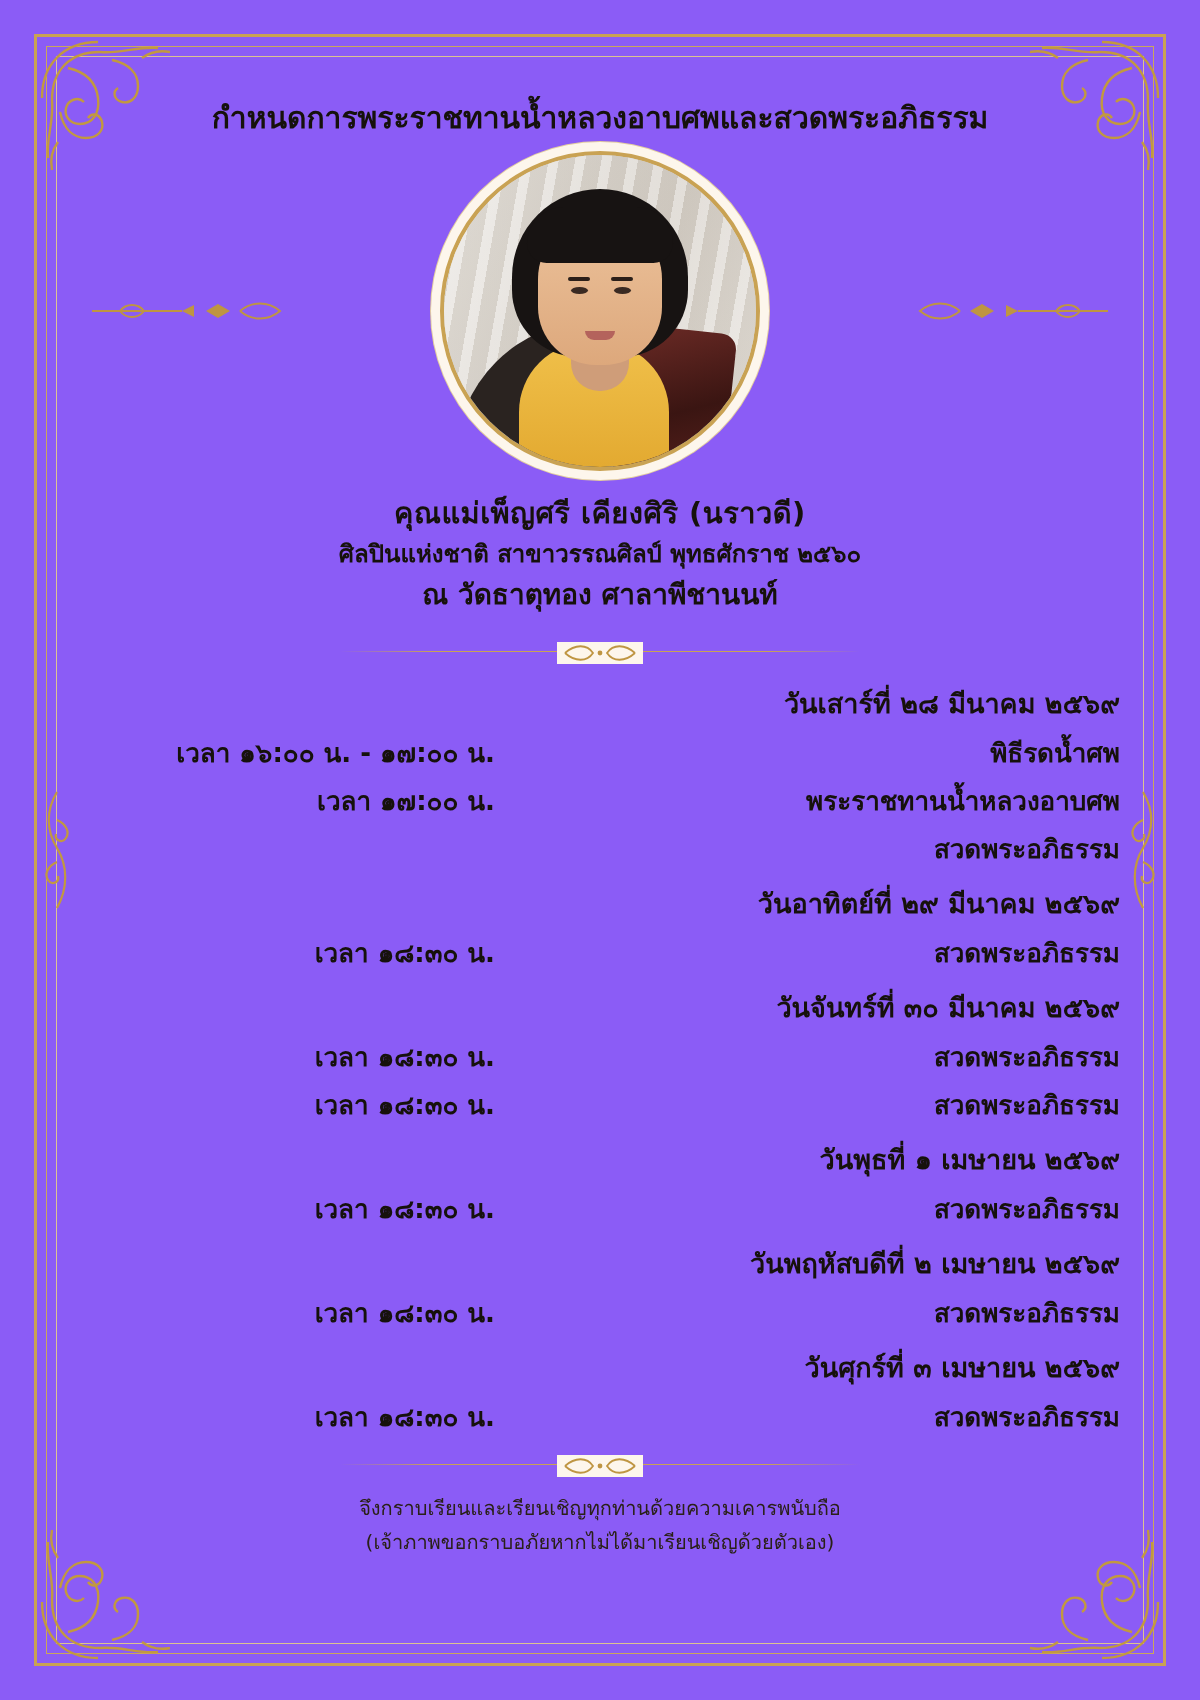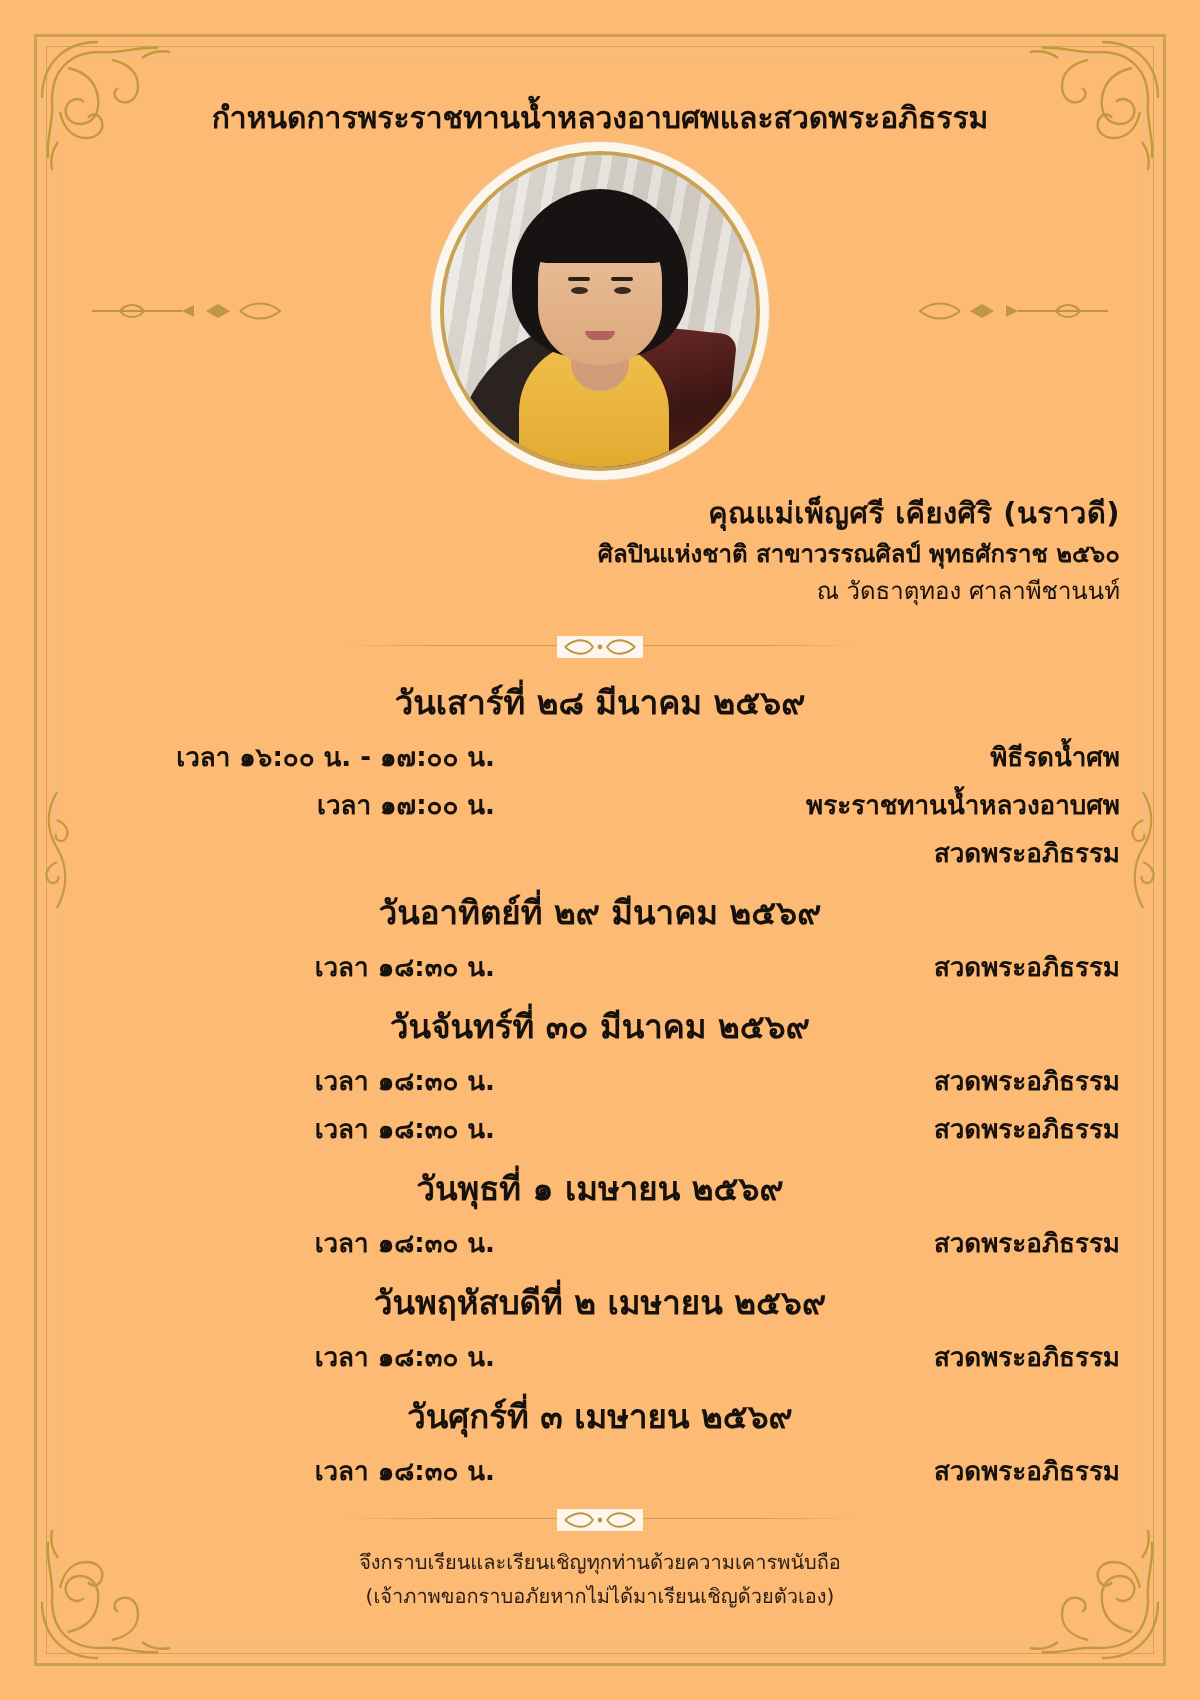--- a/index.html
+++ b/index.html
@@ -4,21 +4,21 @@
 <style>
   html, body {
     margin: 0;
     padding: 0;
     background: #ffffff;
   }
   .page {
     position: relative;
     width: 1200px;
     height: 1700px;
-    background: #fdba74;
+    background: #8b5cf6;
     font-family: "DejaVu Sans", "Liberation Sans", sans-serif;
     overflow: hidden;
     box-sizing: border-box;
   }
   
   .frame-outer {
     position: absolute;
     left: 34px; top: 34px; right: 34px; bottom: 34px;
     border: 3px solid #c9a253;
     box-sizing: border-box;
@@ -191,36 +191,35 @@
     height: 40px;
     color: #bf9542;
   }
   .wing svg { width:200px; height:40px; display:block; }
   .wing.left  { left: 10px; }
   .wing.right { right: 10px; transform: scaleX(-1); }
 
   .name-block {
     margin-top: 6px;
     color: #16110c;
-    text-align: right;
   }
   .name-line-1 {
     font-size: 29px;
     font-weight: bold;
     letter-spacing: 0.5px;
     line-height: 1.5;
   }
   .name-line-2 {
     font-size: 24px;
     font-weight: bold;
     line-height: 1.55;
   }
   .name-line-3 {
-    font-size: 24px;
-    font-weight: normal;
+    font-size: 28px;
+    font-weight: bold;
     line-height: 1.55;
   }
 
   
   .divider {
     position: relative;
     width: 520px;
     margin: 26px auto 18px;
     height: 22px;
   }
@@ -239,23 +238,23 @@
     color: #bf9542;
   }
   .divider .orn svg { width:86px; height:22px; display:block; }
 
   
   .schedule {
     margin-top: 4px;
     color: #16110c;
   }
   .day-heading {
-    font-size: 33px;
-    font-weight: bold;
-    text-align: center;
+    font-size: 27px;
+    font-weight: bold;
+    text-align: right;
     margin: 13px 0 6px;
   }
   .row {
     display: flex;
     align-items: baseline;
     font-size: 26px;
     font-weight: bold;
     margin: 7px 0;
   }
   .row .time {

